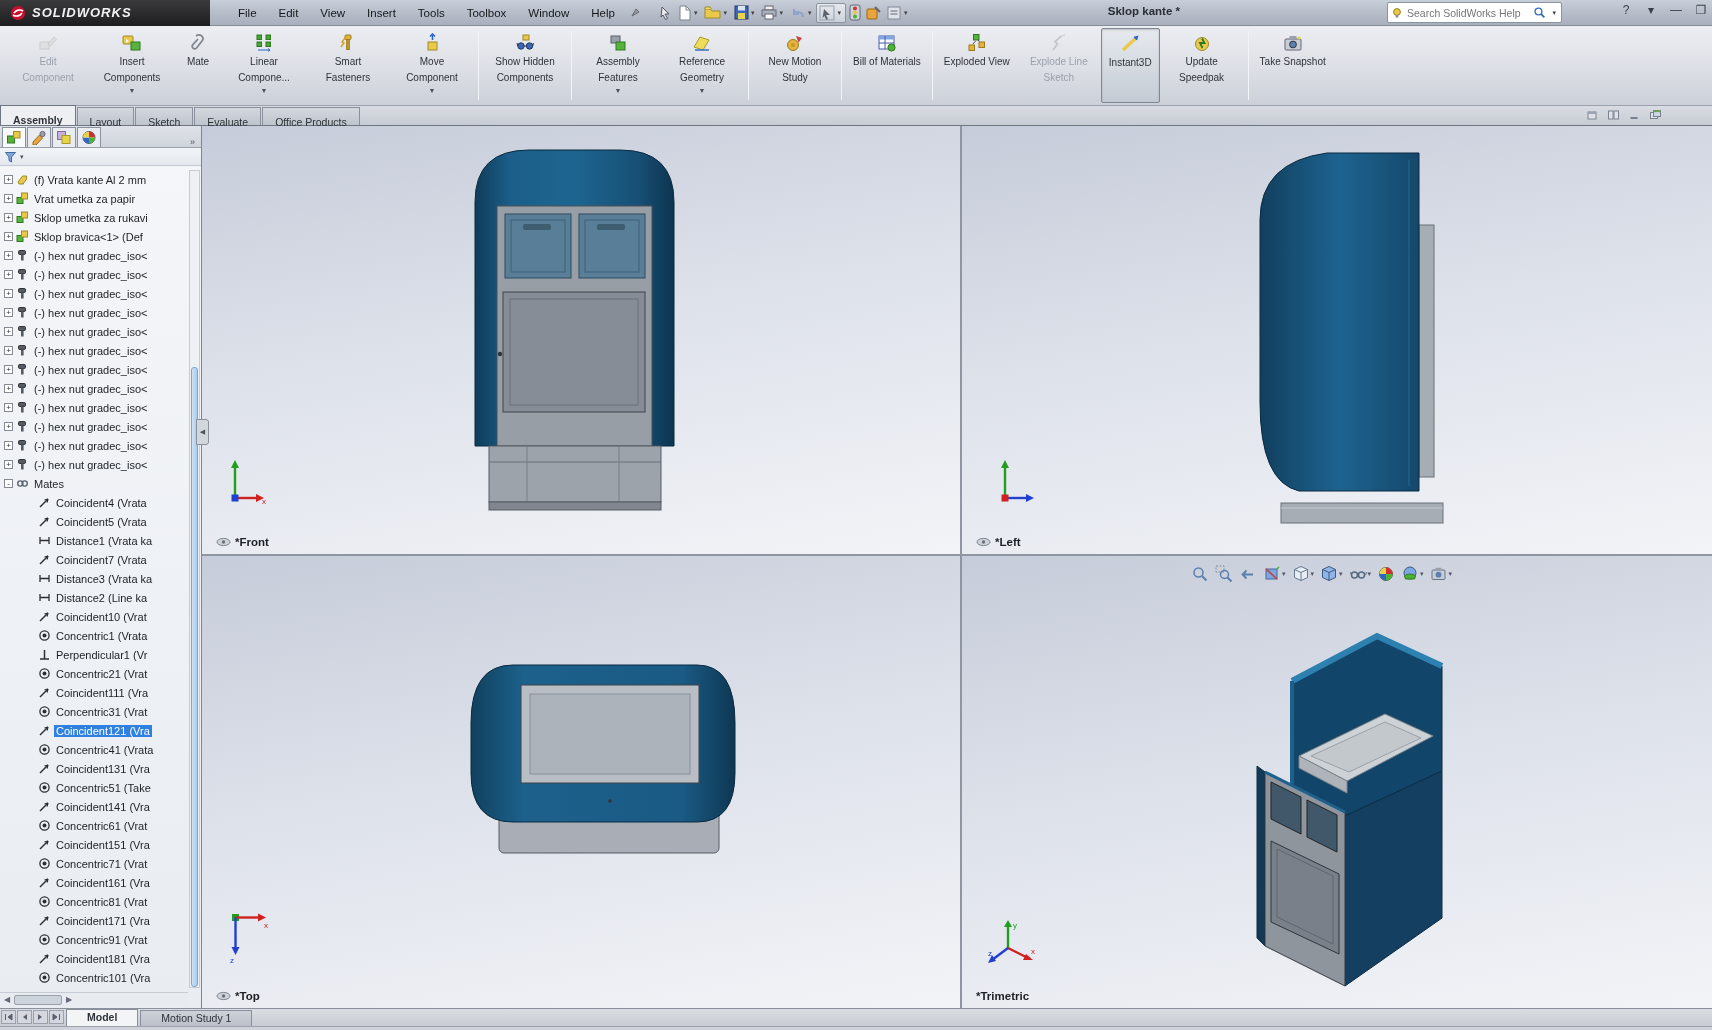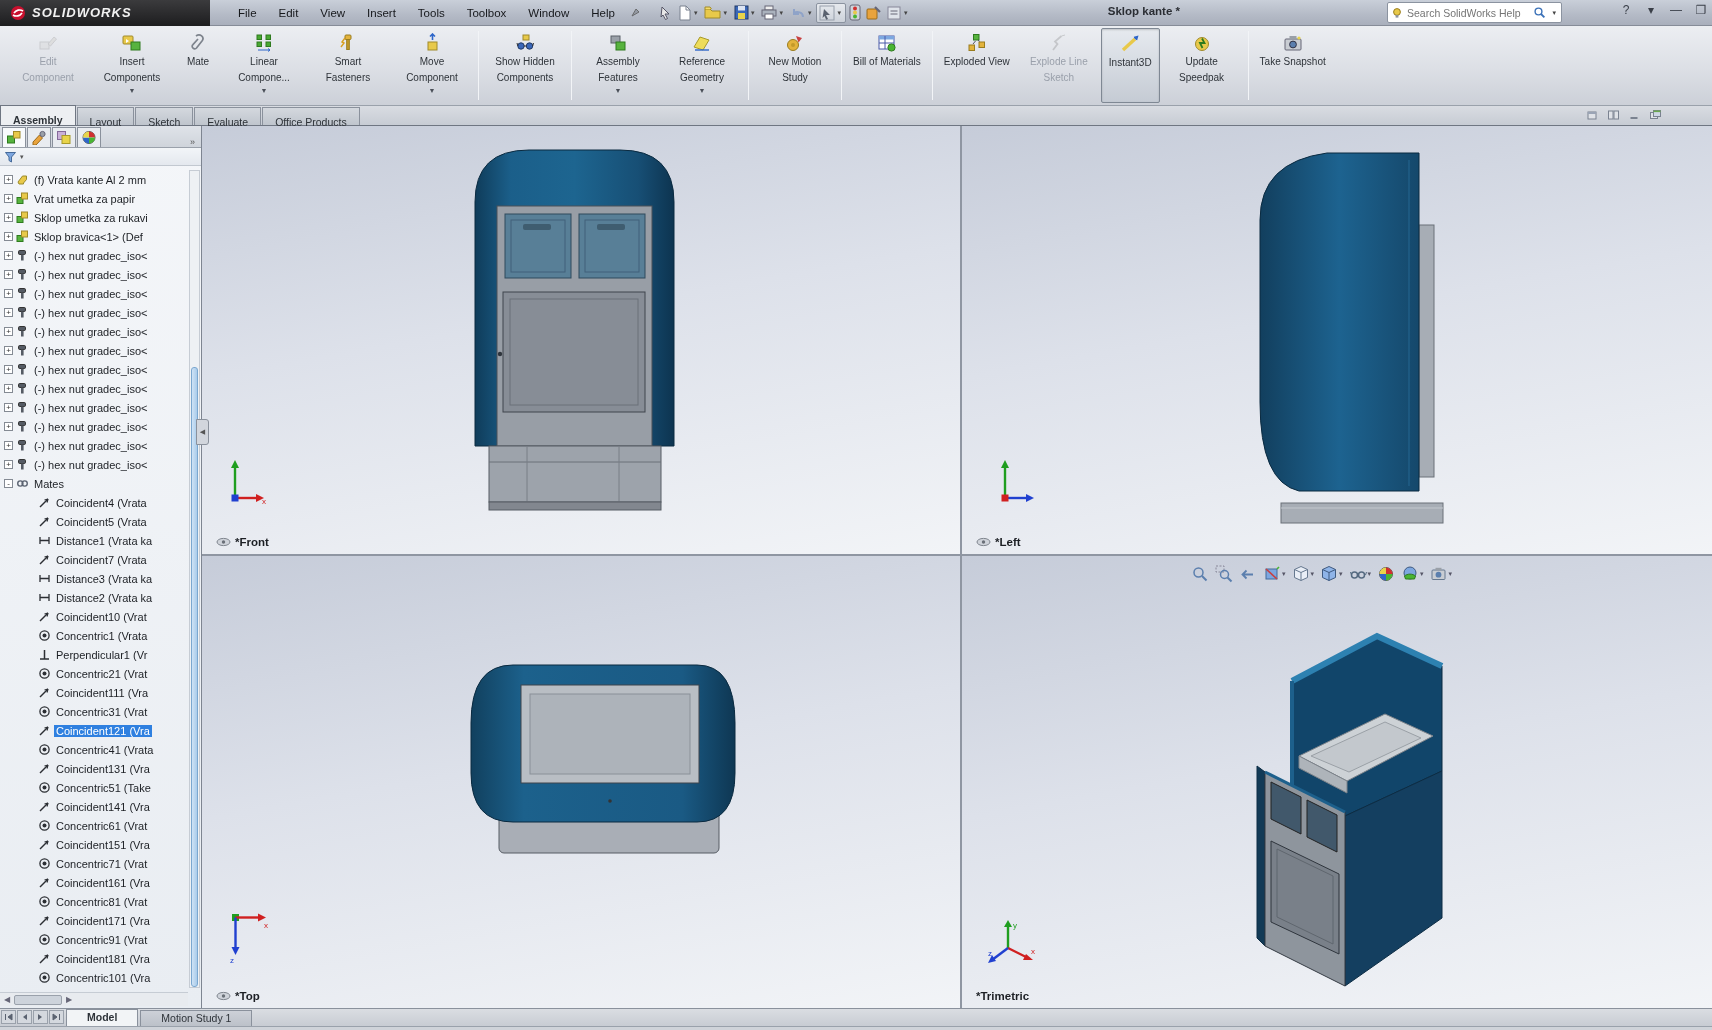--- a/index.html
+++ b/index.html
@@ -766,21 +766,21 @@
           </span>
           <span class="tree-label">Distance3 (Vrata ka</span>
         </div>
         <div class="tree-row child">
           <span class="tree-exp blank"></span>
           <span class="tree-icon">
             <svg width="13" height="13" viewBox="0 0 13 13">
               <path d="M2 3v7M11 3v7M2 6.5h9" stroke="#2c2f34" stroke-width="1.3"></path>
             </svg>
           </span>
-          <span class="tree-label">Distance2 (Vrata ka</span>
+          <span class="tree-label">Distance2 (Line ka</span>
         </div>
         <div class="tree-row child">
           <span class="tree-exp blank"></span>
           <span class="tree-icon">
             <svg width="13" height="13" viewBox="0 0 13 13">
               <path d="M2 11L10 3" stroke="#2c2f34" stroke-width="1.5"></path>
               <path d="M10 3L6.5 4M10 3L9 6.5" stroke="#2c2f34" stroke-width="1.2"></path>
             </svg>
           </span>
           <span class="tree-label">Coincident10 (Vrat</span>

